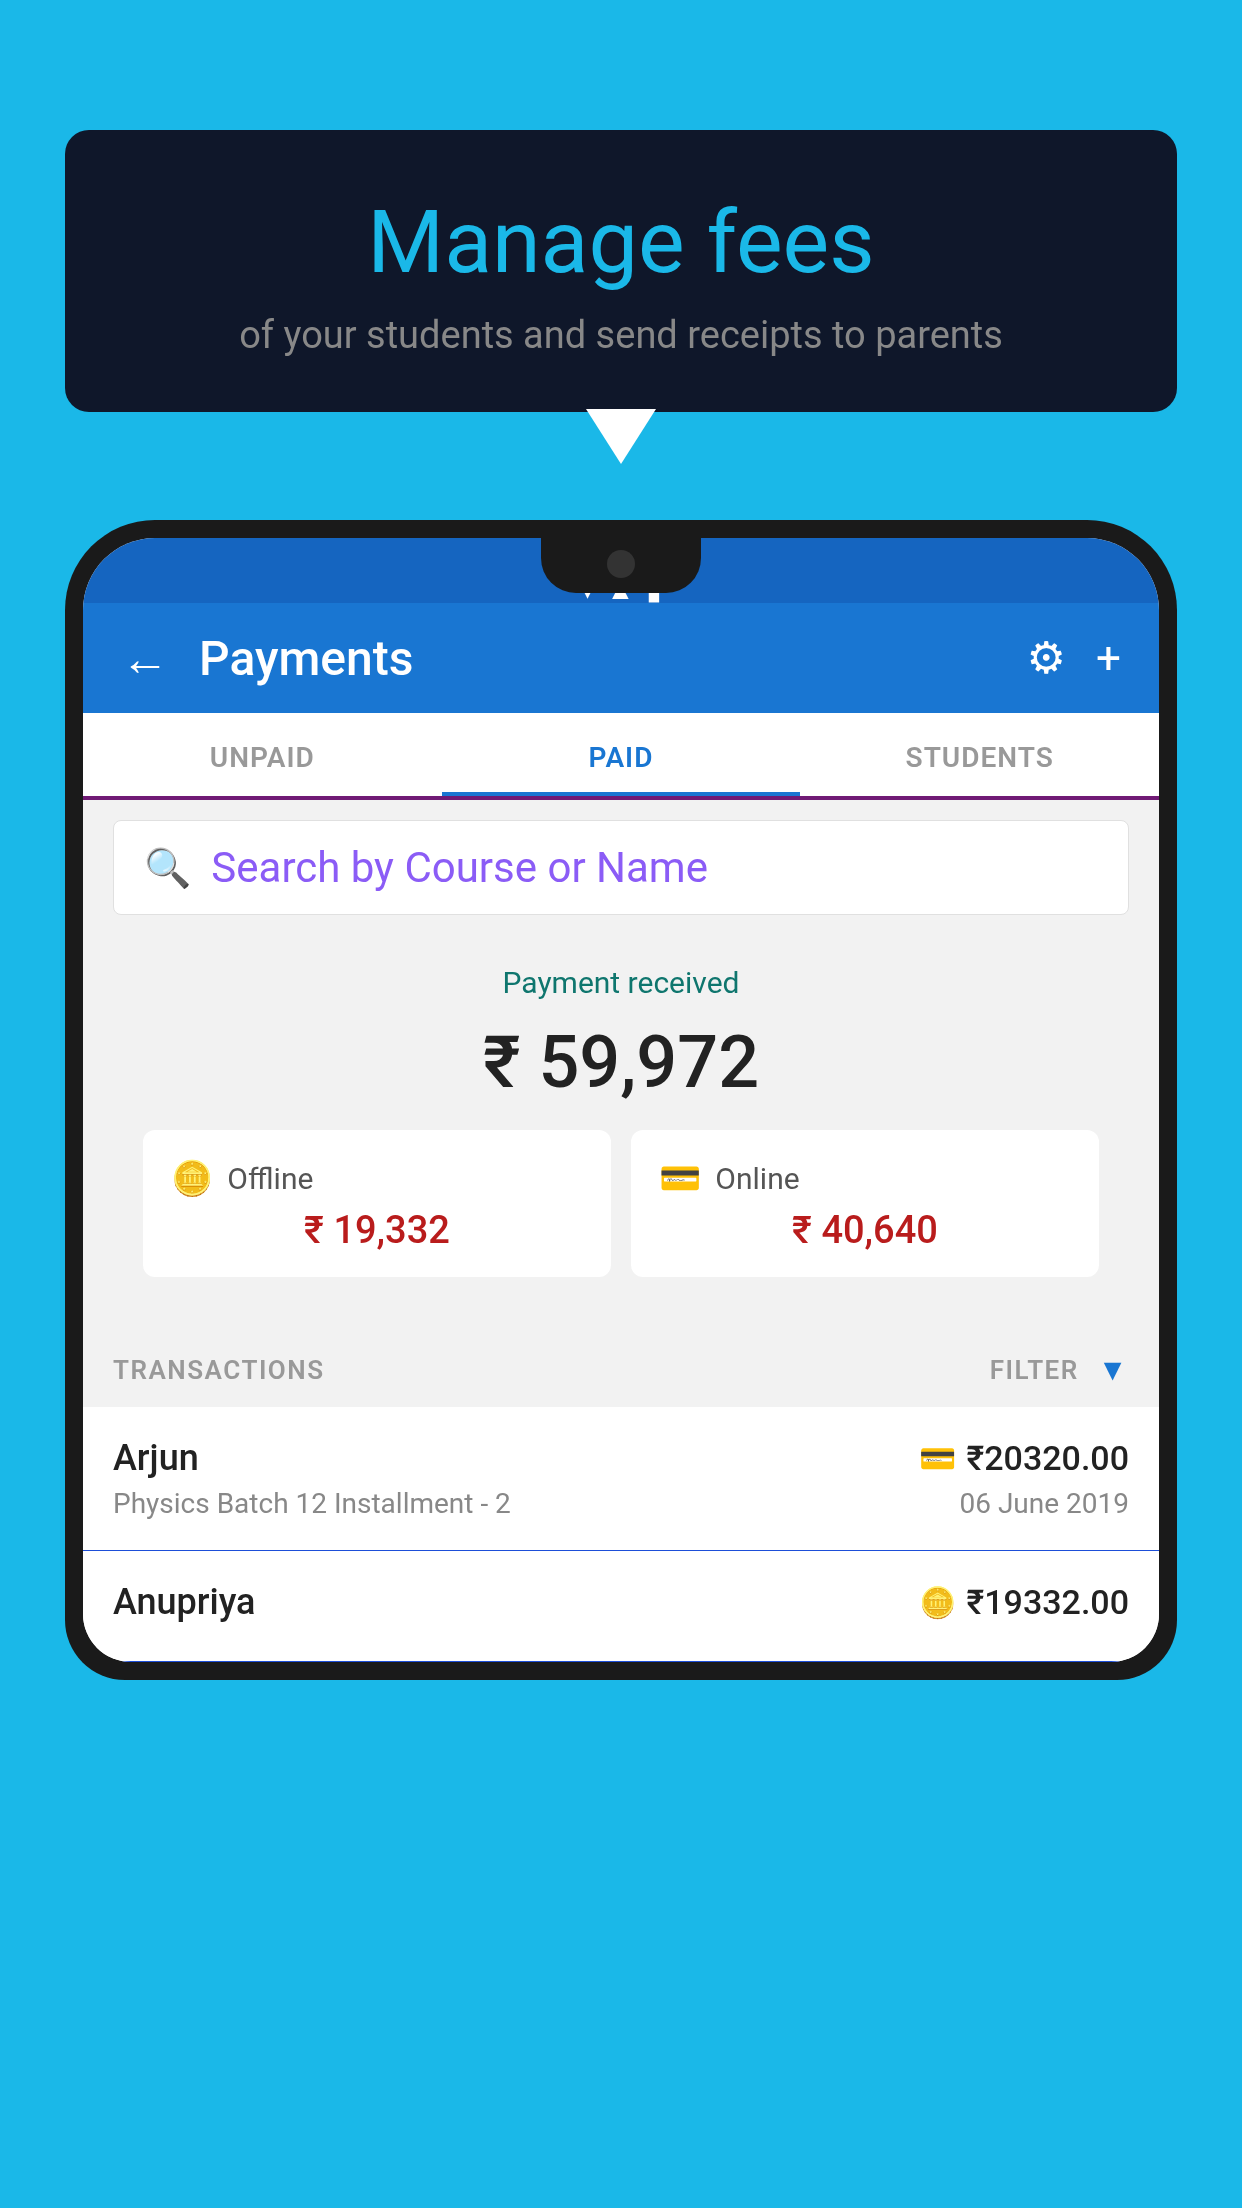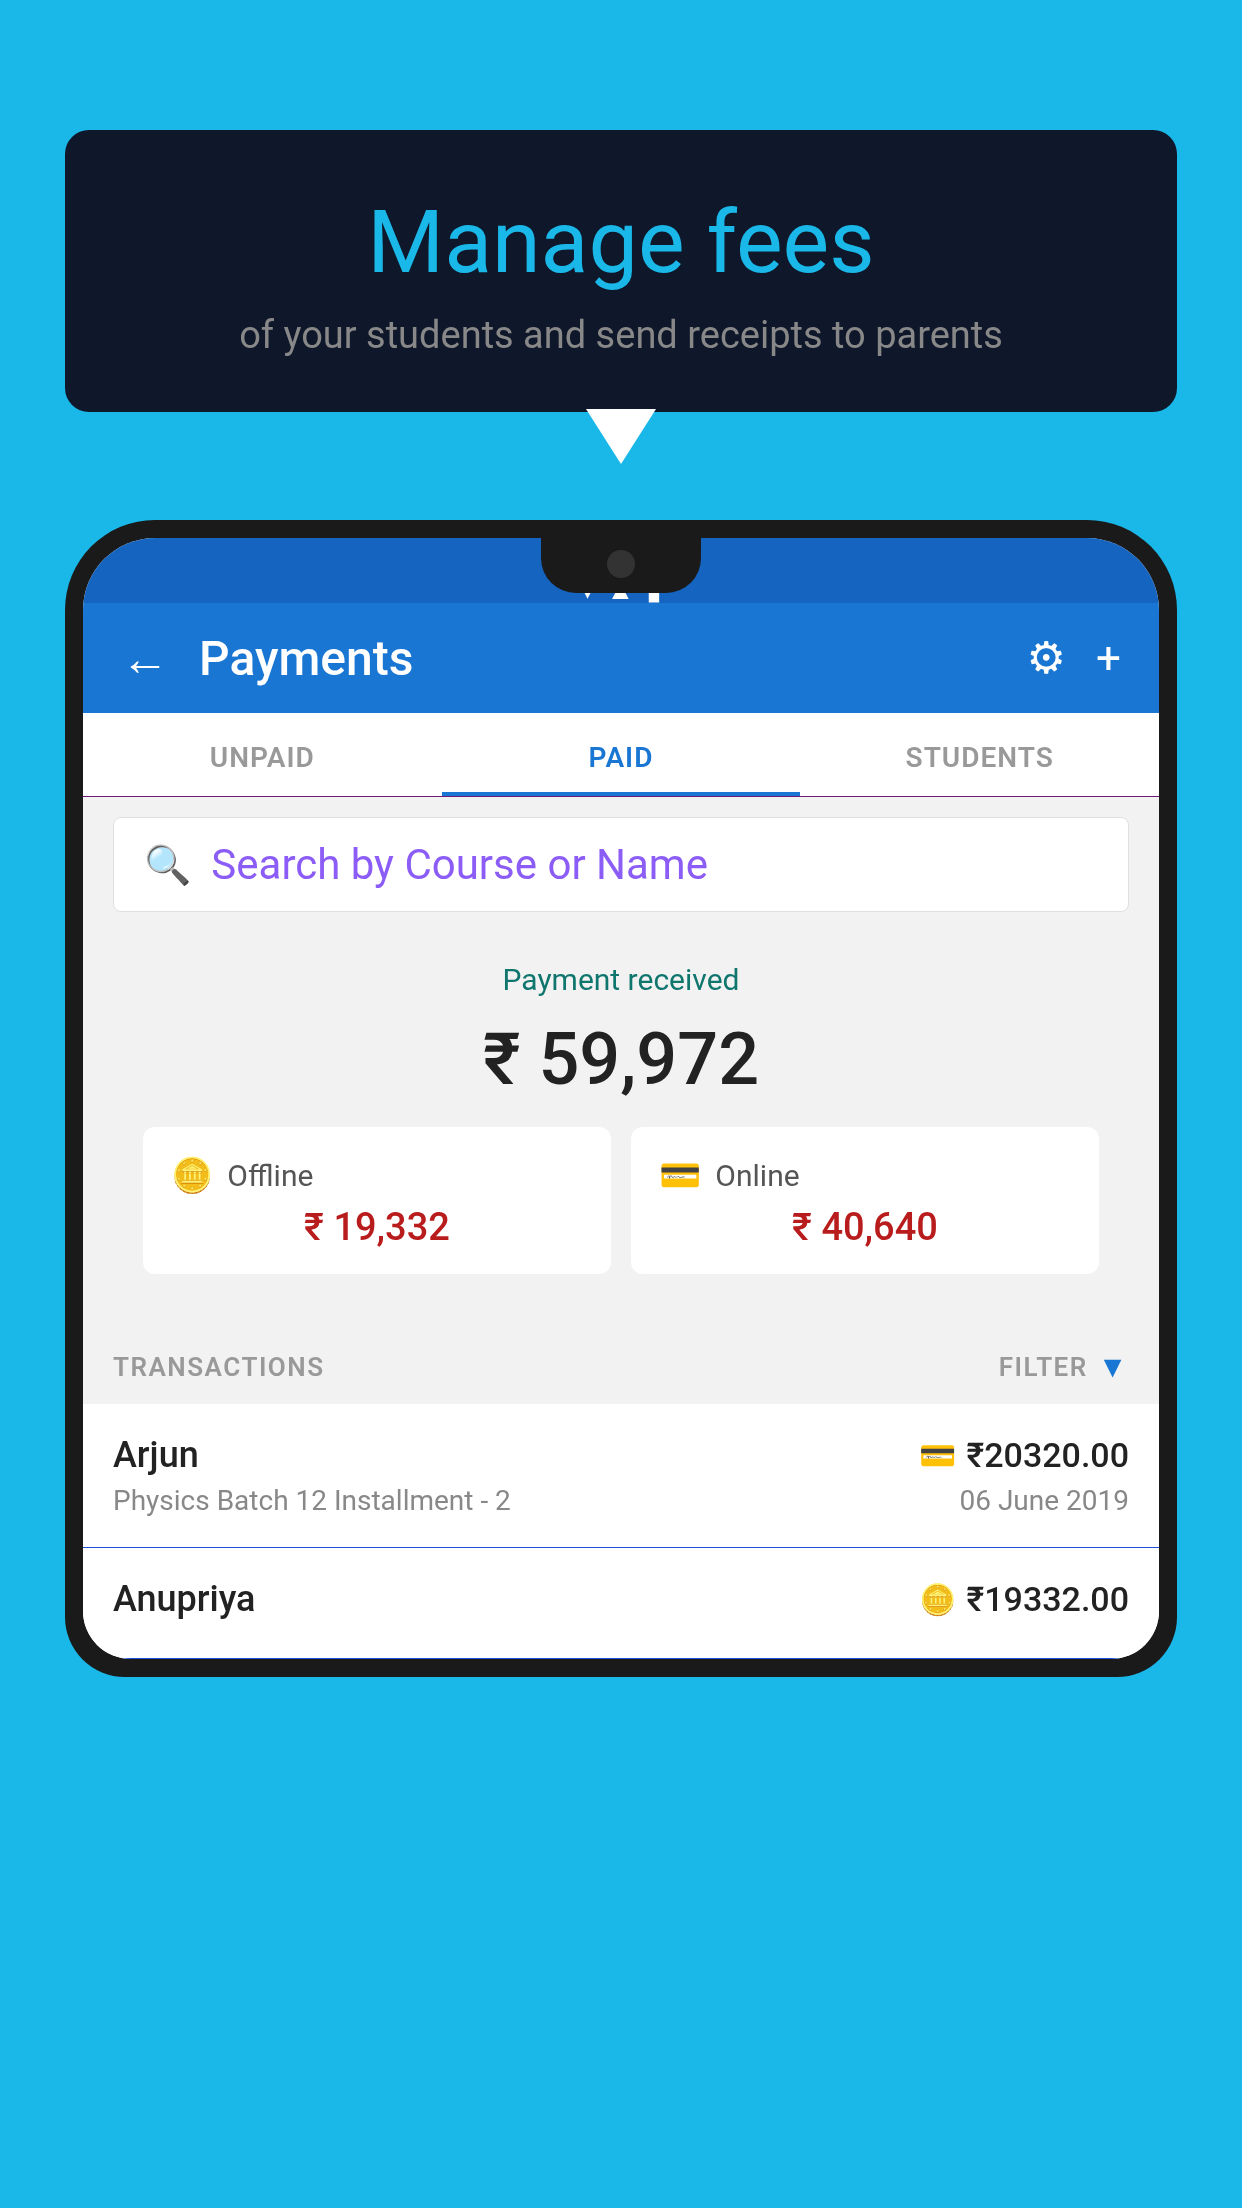--- a/index.html
+++ b/index.html
@@ -159,21 +159,21 @@
     .gear-btn, .plus-btn {
       color: white;
       font-size: 44px;
       cursor: pointer;
     }
 
     
     .tabs-row {
       background: white;
       display: flex;
-      border-bottom: 1px solid #701a75;
+      border-bottom: 4px solid #701a75;
     }
 
     .tab-item {
       flex: 1;
       text-align: center;
       padding: 28px 0 22px;
       font-size: 28px;
       font-weight: 600;
       color: #999;
       letter-spacing: 1px;
@@ -290,21 +290,21 @@
     .transactions-label {
       font-size: 26px;
       color: #999;
       font-weight: 600;
       letter-spacing: 1.5px;
     }
 
     .filter-btn {
       display: flex;
       align-items: center;
-      gap: 10px;
+      gap: 19px;
       font-size: 26px;
       color: #999;
       font-weight: 600;
       letter-spacing: 1.5px;
       cursor: pointer;
     }
 
     .filter-icon {
       color: #1976d2;
       font-size: 30px;

